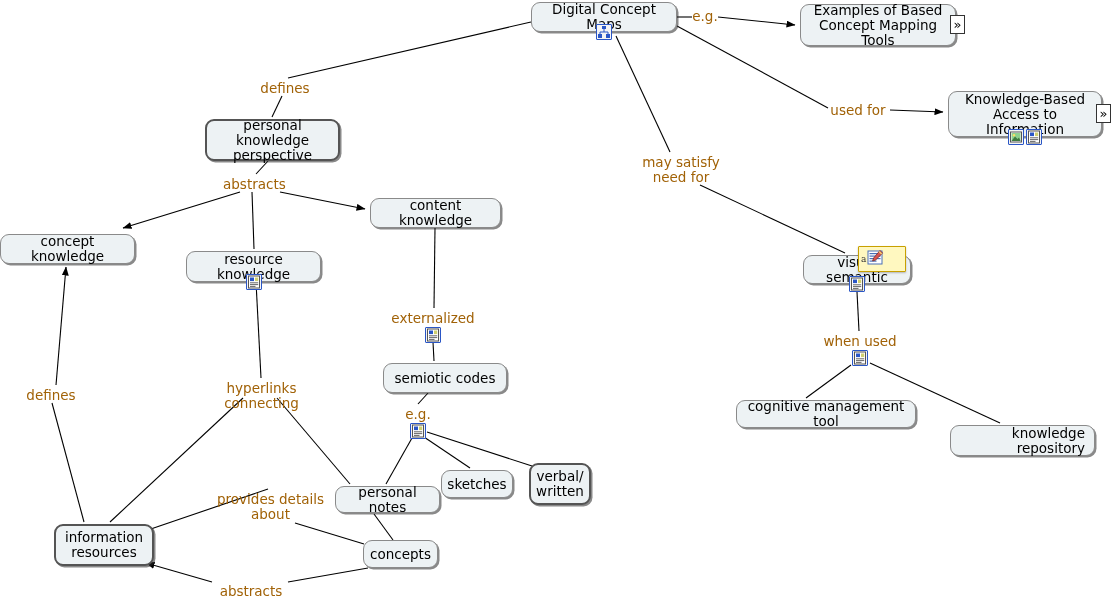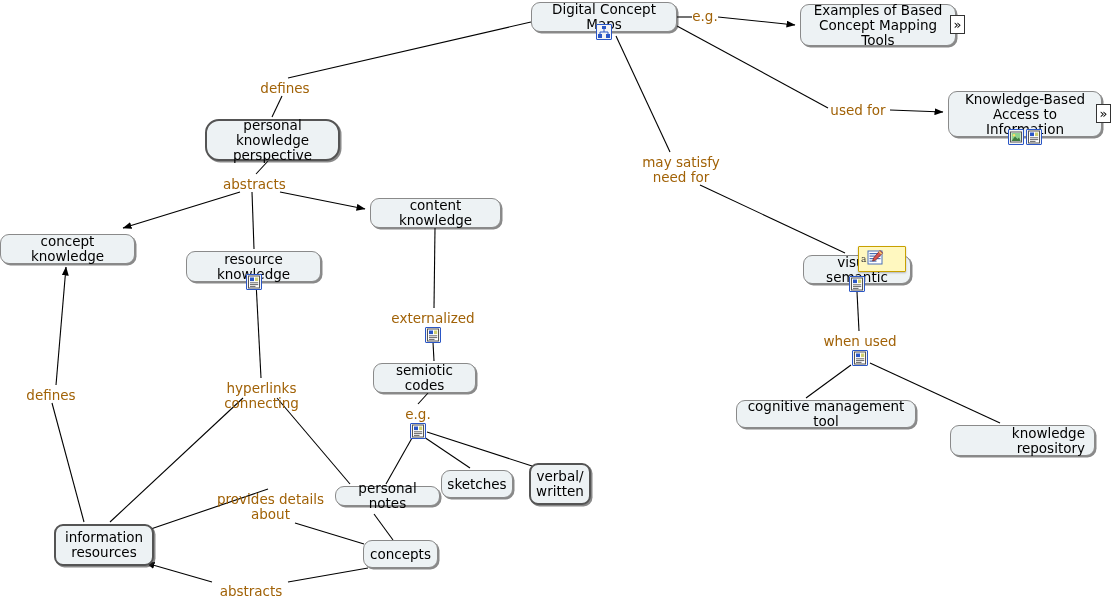--- a/index.html
+++ b/index.html
@@ -185,52 +185,52 @@
             <rect x="1.5" y="1" width="11" height="12" fill="#ffffff" stroke="#555" stroke-width="1"></rect>
             <rect x="3" y="2.5" width="4" height="3.6" fill="#2a56c6"></rect>
             <rect x="8" y="2.5" width="3.2" height="3.6" fill="#cfcf70"></rect>
             <rect x="3" y="7.3" width="8.2" height="1" fill="#666"></rect>
             <rect x="3" y="9.1" width="8.2" height="1" fill="#666"></rect>
             <rect x="3" y="10.9" width="5.5" height="1" fill="#666"></rect>
           </svg>
         </span>
       </div>
       <div class="chev-box" style="left: 1096px; top: 104px;">»</div>
-      <div class="node selected" style="left: 205px; top: 119px; width: 135px; height: 42px; border-radius: 14px;"><span>personal knowledge
+      <div class="node selected" style="left: 205px; top: 119px; width: 135px; height: 42px;"><span>personal knowledge
 perspective</span></div>
       <div class="node" style="left: 0px; top: 234px; width: 135px; height: 30px;"><span>concept knowledge</span></div>
       <div class="node" style="left: 186px; top: 251px; width: 135px; height: 31px;"><span>resource knowledge</span></div>
       <div class="icon-strip" style="left: 245.5px; top: 274px;">
         <span class="res-icon">
           <svg width="14" height="14" viewBox="0 0 14 14">
             <rect x="1.5" y="1" width="11" height="12" fill="#ffffff" stroke="#555" stroke-width="1"></rect>
             <rect x="3" y="2.5" width="4" height="3.6" fill="#2a56c6"></rect>
             <rect x="8" y="2.5" width="3.2" height="3.6" fill="#cfcf70"></rect>
             <rect x="3" y="7.3" width="8.2" height="1" fill="#666"></rect>
             <rect x="3" y="9.1" width="8.2" height="1" fill="#666"></rect>
             <rect x="3" y="10.9" width="5.5" height="1" fill="#666"></rect>
           </svg>
         </span>
       </div>
       <div class="node" style="left: 370px; top: 198px; width: 131px; height: 30px;"><span>content knowledge</span></div>
-      <div class="node" style="left: 373px; top: 363px; width: 103px; height: 30px;"><span>semiotic codes</span></div>
+      <div class="node" style="left: 383px; top: 363px; width: 124px; height: 30px;"><span>semiotic codes</span></div>
       <div class="node" style="left: 803px; top: 255px; width: 108px; height: 29px;"><span>visual semantic</span></div>
       <div class="icon-strip" style="left: 849px; top: 276px;">
         <span class="res-icon">
           <svg width="14" height="14" viewBox="0 0 14 14">
             <rect x="1.5" y="1" width="11" height="12" fill="#ffffff" stroke="#555" stroke-width="1"></rect>
             <rect x="3" y="2.5" width="4" height="3.6" fill="#2a56c6"></rect>
             <rect x="8" y="2.5" width="3.2" height="3.6" fill="#cfcf70"></rect>
             <rect x="3" y="7.3" width="8.2" height="1" fill="#666"></rect>
             <rect x="3" y="9.1" width="8.2" height="1" fill="#666"></rect>
             <rect x="3" y="10.9" width="5.5" height="1" fill="#666"></rect>
           </svg>
         </span>
       </div>
-      <div class="node" style="left: 335px; top: 486px; width: 105px; height: 20px;"><span>personal notes</span></div>
+      <div class="node" style="left: 335px; top: 486px; width: 105px; height: 27px;"><span>personal notes</span></div>
       <div class="node" style="left: 441px; top: 470px; width: 72px; height: 28px;"><span>sketches</span></div>
       <div class="node selected" style="left: 529px; top: 463px; width: 62px; height: 42px;"><span>verbal/
 written</span></div>
       <div class="node selected" style="left: 54px; top: 524px; width: 100px; height: 42px;"><span>information
 resources</span></div>
       <div class="node" style="left: 363px; top: 540px; width: 75px; height: 28px; border-radius: 9px;"><span>concepts</span></div>
       <div class="node" style="left: 736px; top: 400px; width: 180px; height: 28px;"><span>cognitive management tool</span></div>
       <div class="node" style="left: 950px; top: 425px; width: 145px; height: 31px; text-align: right;"><span>knowledge repository</span></div>
     </div>
   <div id="label-layer">

